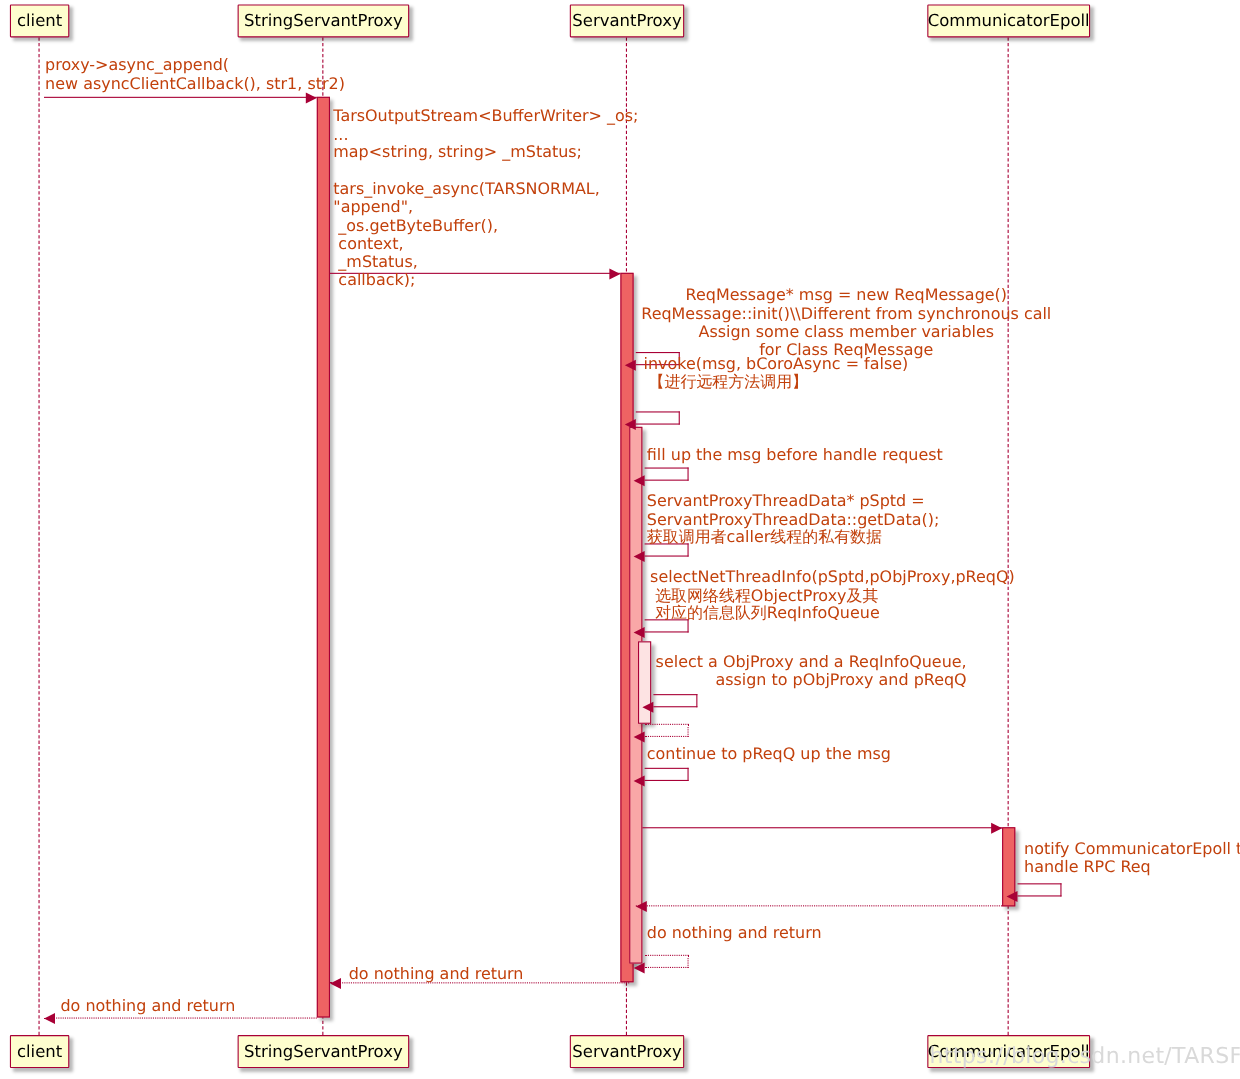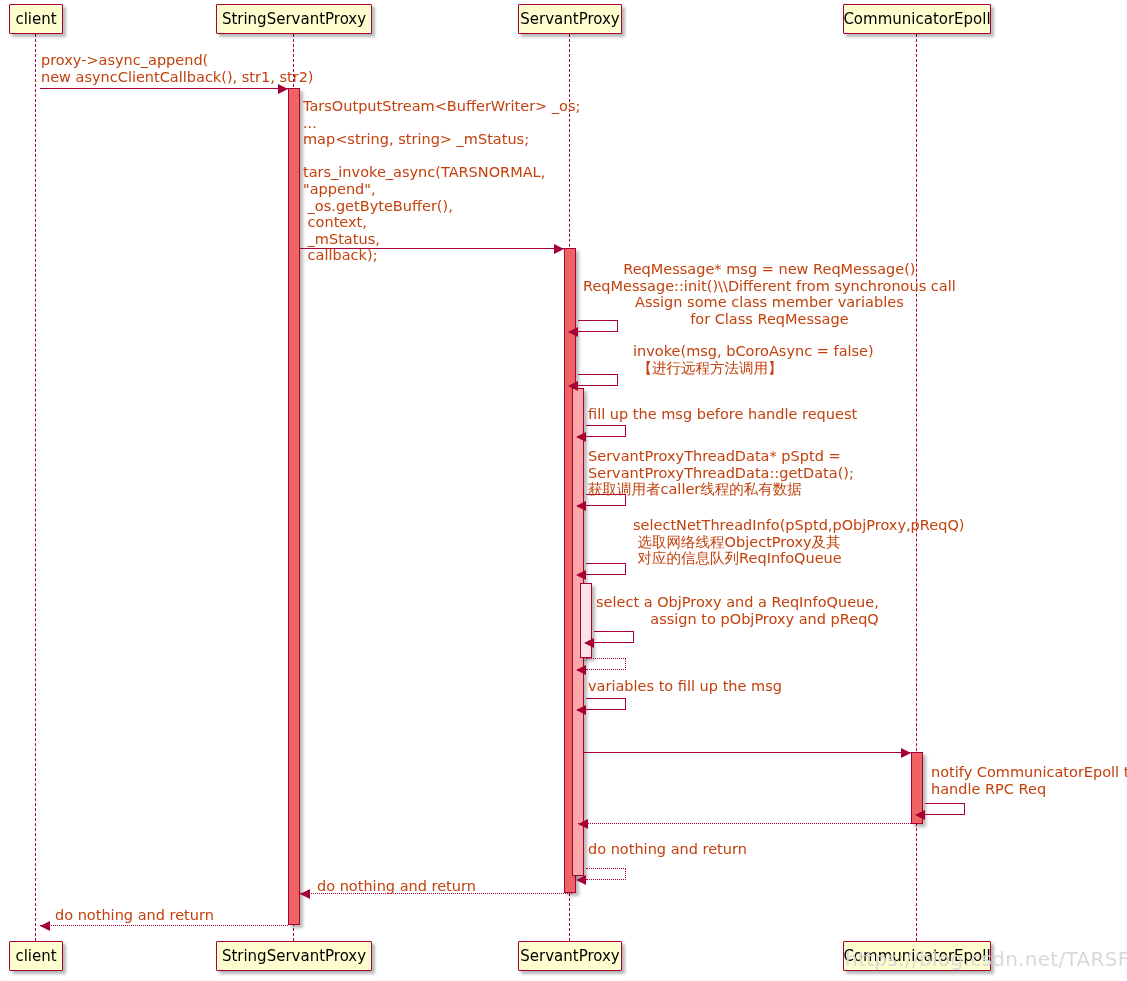--- a/index.html
+++ b/index.html
@@ -117,44 +117,44 @@
  _mStatus,
  callback);</div>
     <div class="selfloop" style="left: 578px; top: 320px; width: 40px; height: 12px; z-index: 20;"></div>
     <div class="arrowhead arrow-left" style="left: 568px; top: 327px; z-index: 21;"></div>
     <div class="label" style="left: 583px; top: 261px; z-index: 25; text-align: center;">ReqMessage* msg = new ReqMessage()
 ReqMessage::init()\\Different from synchronous call
 Assign some class member variables
 for Class ReqMessage</div>
     <div class="selfloop" style="left: 578px; top: 374px; width: 40px; height: 12px; z-index: 20;"></div>
     <div class="arrowhead arrow-left" style="left: 568px; top: 381px; z-index: 21;"></div>
-    <div class="label" style="left: 585px; top: 343px; z-index: 25; margin-left: 48px;">invoke(msg, bCoroAsync = false)
+    <div class="label" style="left: 585px; top: 323px; z-index: 25;">invoke(msg, bCoroAsync = false)
  【进行远程方法调用】</div>
     <div class="selfloop" style="left: 586px; top: 425px; width: 40px; height: 12px; z-index: 20;"></div>
     <div class="arrowhead arrow-left" style="left: 576px; top: 432px; z-index: 21;"></div>
     <div class="label" style="left: 588px; top: 406px; z-index: 25;">fill up the msg before handle request</div>
     <div class="selfloop" style="left: 586px; top: 494px; width: 40px; height: 12px; z-index: 20;"></div>
     <div class="arrowhead arrow-left" style="left: 576px; top: 501px; z-index: 21;"></div>
     <div class="label" style="left: 588px; top: 448px; z-index: 25;">ServantProxyThreadData* pSptd =
 ServantProxyThreadData::getData();
 获取调用者caller线程的私有数据</div>
     <div class="selfloop" style="left: 586px; top: 563px; width: 40px; height: 12px; z-index: 20;"></div>
     <div class="arrowhead arrow-left" style="left: 576px; top: 570px; z-index: 21;"></div>
-    <div class="label" style="left: 591px; top: 517px; z-index: 25; margin-left: 42px;">selectNetThreadInfo(pSptd,pObjProxy,pReqQ)
+    <div class="label" style="left: 591px; top: 517px; z-index: 25;">selectNetThreadInfo(pSptd,pObjProxy,pReqQ)
  选取网络线程ObjectProxy及其
  对应的信息队列ReqInfoQueue</div>
     <div class="selfloop" style="left: 594px; top: 631px; width: 40px; height: 12px; z-index: 20;"></div>
     <div class="arrowhead arrow-left" style="left: 584px; top: 638px; z-index: 21;"></div>
     <div class="label" style="left: 596px; top: 594px; z-index: 25; text-align: right;">select a ObjProxy and a ReqInfoQueue,
  assign to pObjProxy and pReqQ</div>
     <div class="selfloop dotted" style="left: 586px; top: 658px; width: 40px; height: 12px; z-index: 20;"></div>
     <div class="arrowhead arrow-left" style="left: 576px; top: 665px; z-index: 21;"></div>
     <div class="selfloop" style="left: 586px; top: 698px; width: 40px; height: 12px; z-index: 20;"></div>
     <div class="arrowhead arrow-left" style="left: 576px; top: 705px; z-index: 21;"></div>
-    <div class="label" style="left: 588px; top: 678px; z-index: 25;">variables to fill up the msg</div>
+    <div class="label" style="left: 588px; top: 678px; z-index: 25;">continue to pReqQ up the msg</div>
     <div class="msgline" style="left: 584px; top: 752px; width: 327px; z-index: 20;"></div>
     <div class="arrowhead arrow-right" style="top: 747.5px; left: 901px; z-index: 21;"></div>
     <div class="selfloop" style="left: 925px; top: 803px; width: 40px; height: 12px; z-index: 20;"></div>
     <div class="arrowhead arrow-left" style="left: 915px; top: 810px; z-index: 21;"></div>
     <div class="label" style="left: 931px; top: 764px; z-index: 25;">notify CommunicatorEpoll to
 handle RPC Req</div>
     <div class="msgline dotted" style="left: 578px; top: 823px; width: 333px; z-index: 20;"></div>
     <div class="arrowhead arrow-left" style="top: 818.5px; left: 578px; z-index: 21;"></div>
     <div class="selfloop dotted" style="left: 586px; top: 868px; width: 40px; height: 12px; z-index: 20;"></div>
     <div class="arrowhead arrow-left" style="left: 576px; top: 875px; z-index: 21;"></div>

